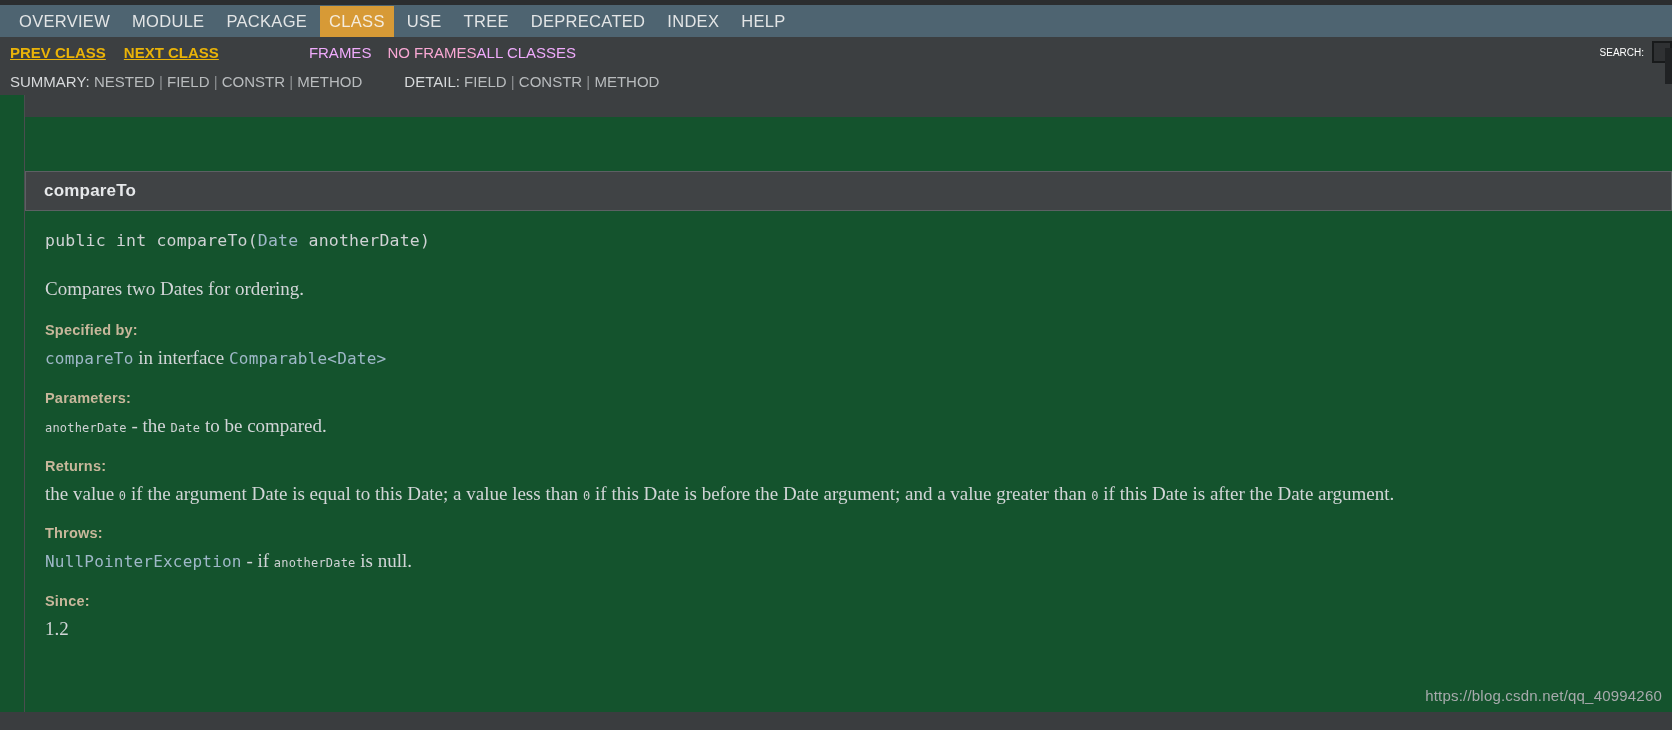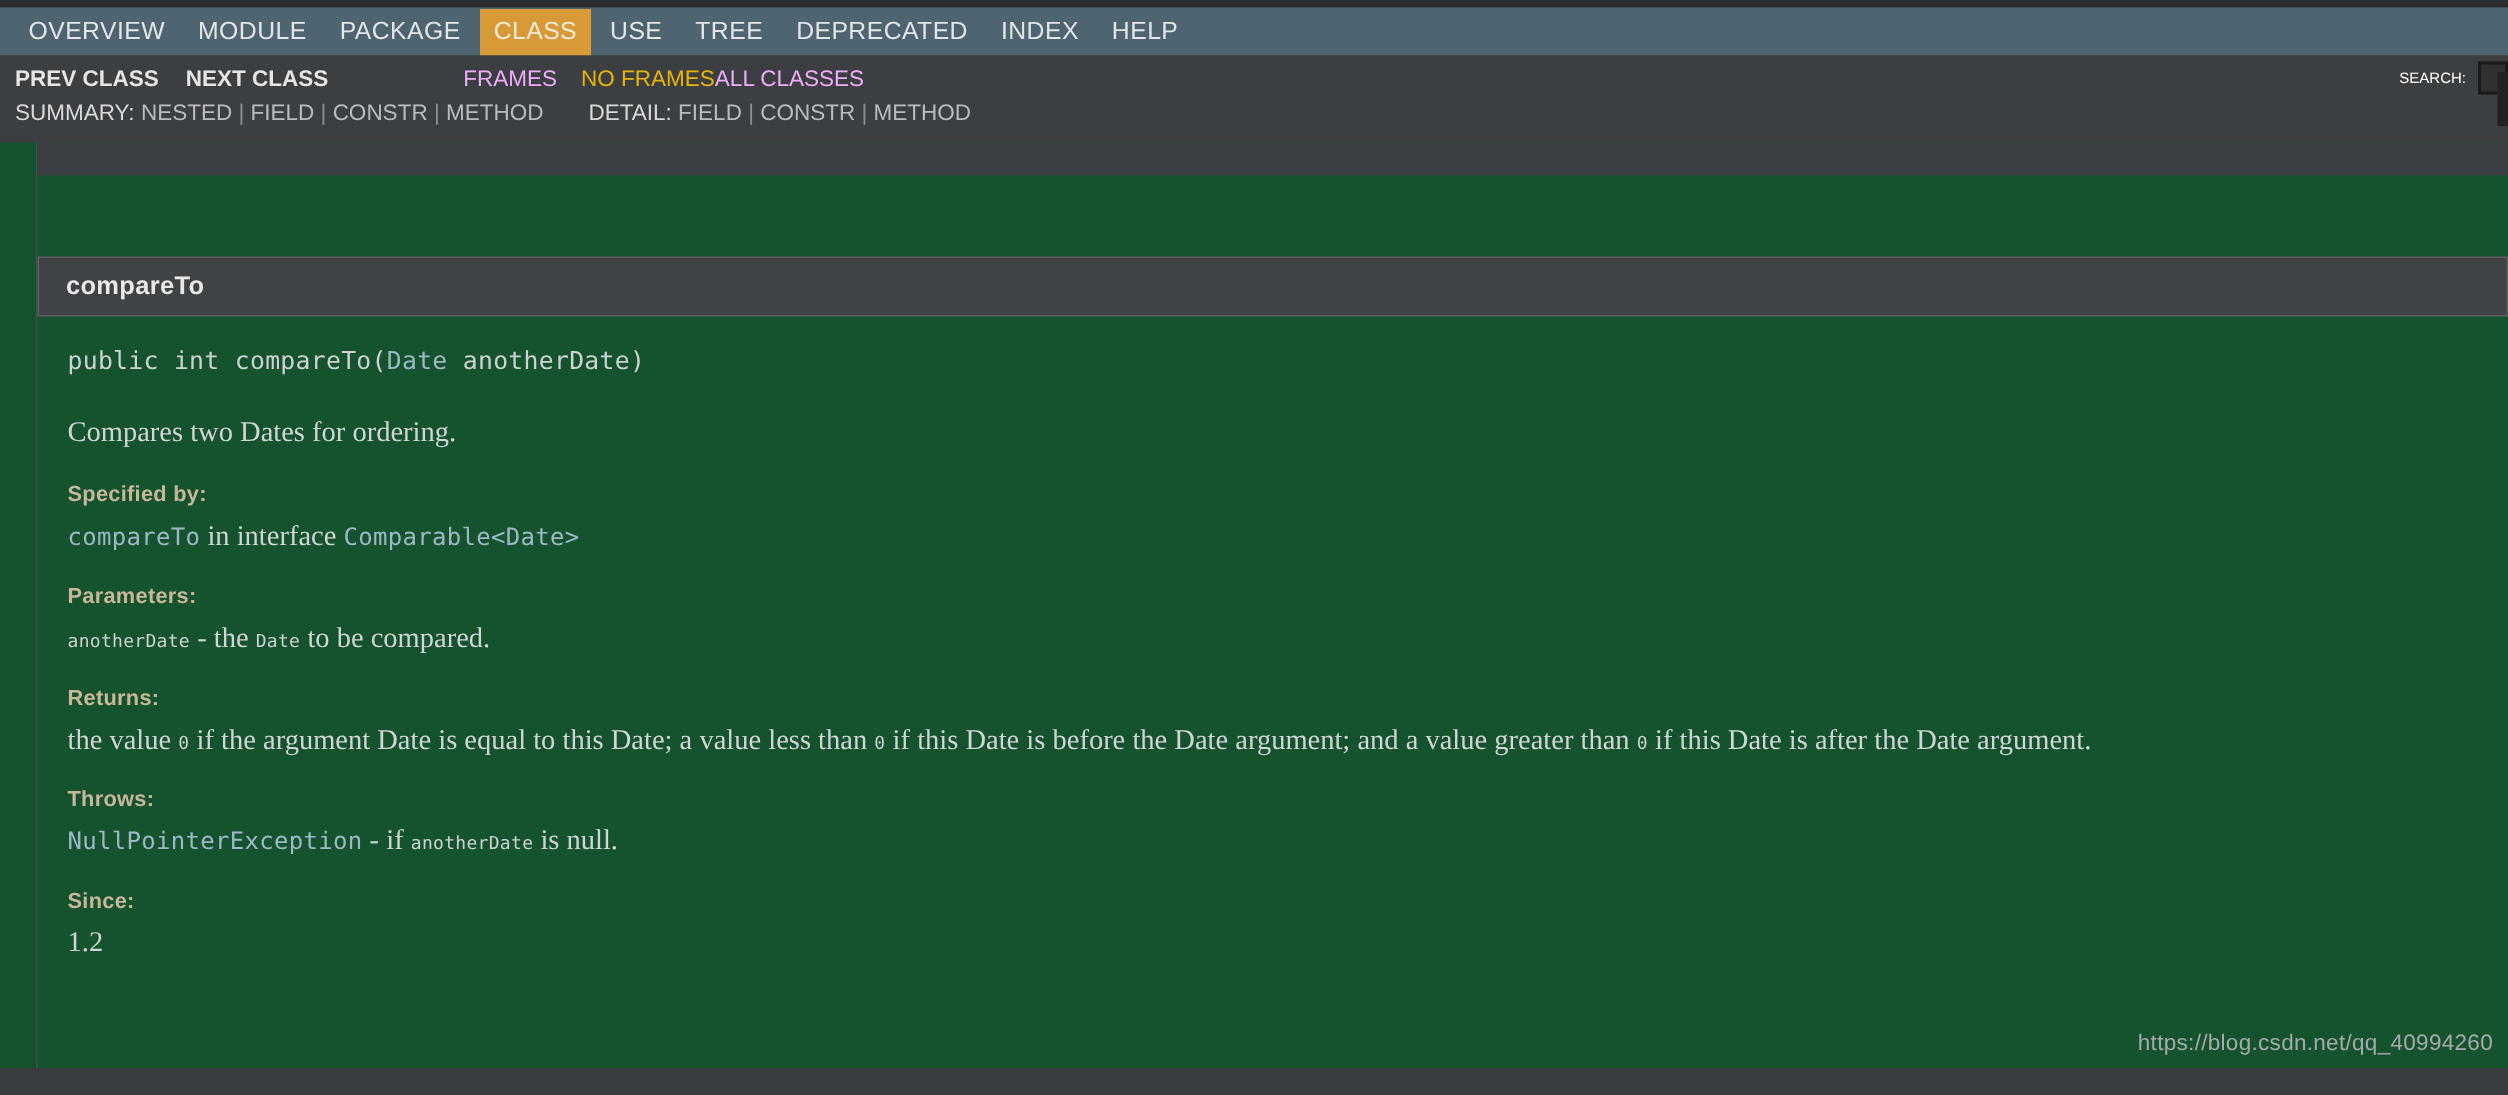--- a/index.html
+++ b/index.html
@@ -66,38 +66,41 @@
   .subnav-row-1 {
     height: 30px;
     display: flex;
     align-items: center;
     padding-left: 10px;
     position: relative;
   }
   .subnav-row-2 {
     height: 28px;
     display: flex;
+    align-items: center;
     padding-left: 10px;
+    gap: 12px;
   }
   .sub-strong {
-    color: #e5e5e5;
+    color: #eab308;
     font-size: 15px;
     font-weight: bold;
     margin-right: 18px;
     cursor: pointer;
     white-space: nowrap;
+    text-decoration: underline;
   }
   .sub-plain {
     color: #f0abfc;
     font-size: 15px;
     cursor: pointer;
     white-space: nowrap;
   }
   .sub-dim {
-    color: #eab308;
+    color: #f9a8d4;
     font-size: 15px;
     white-space: nowrap;
   }
   .gap-lg { margin-left: 72px; }
   .gap-sm { margin-left: 16px; }
   .gap-md { }
 
   .summary-line {
     color: #b9bcbe;
     font-size: 15px;

